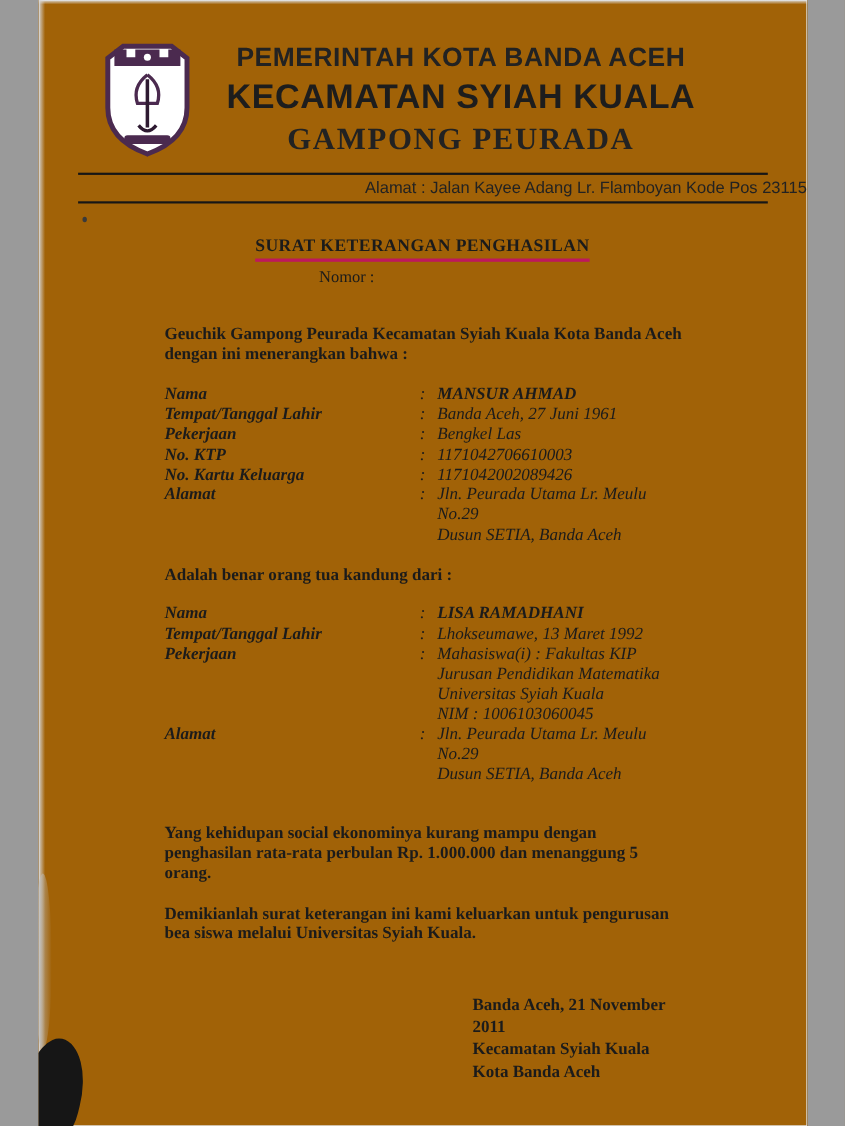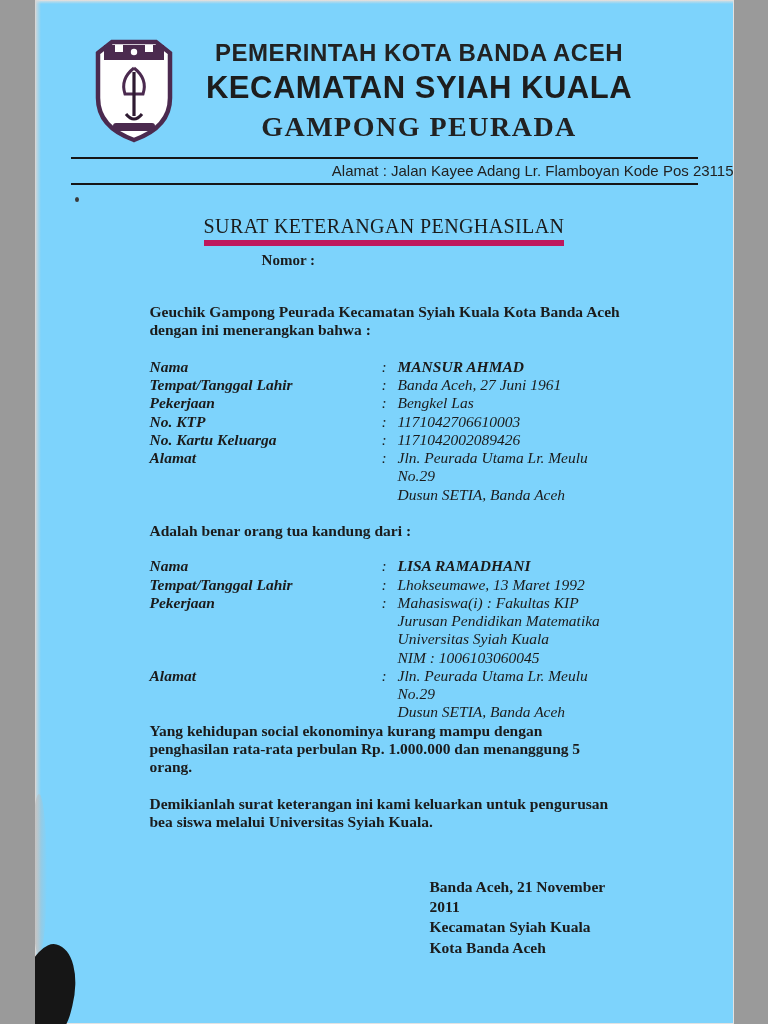--- a/index.html
+++ b/index.html
@@ -1,18 +1,18 @@
 <!DOCTYPE html>
 <html><head>
 <meta charset="utf-8">
 <style>
   html,body { margin:0; padding:0; background:#9a9a9a; }
   .page {
     position:relative; width:699px; height:1024px; margin:0 auto;
-    background:#7dd3fc; overflow:hidden; color:#1b1b1b;
+    background:#a16207; overflow:hidden; color:#1b1b1b;
     font-family:"Liberation Serif", serif;
     box-shadow: inset 0 0 0 1px #e2e2e2;
   }
   
   .header { position:relative; padding-top:40px; }
   .emblem { position:absolute; left:56px; top:38px; width:86px; height:106px; }
   .hdr-text { text-align:center; margin-left:110px; margin-right:40px; line-height:1.05; }
   .hdr-gov {
     font-family:"Liberation Sans", sans-serif; font-weight:bold;
     font-size:24px; letter-spacing:.5px; color:#222;
@@ -27,36 +27,36 @@
   }
   .rule { height:2px; background:#161616; margin:0 36px; }
   .rule-top { margin-top:16px; }
   .hdr-address {
     text-align:right; font-family:"Liberation Sans", sans-serif;
     font-size:15px; color:#222; padding:3px 0 4px 0; margin-left:60px;
   }
   
   .title-block { width:fit-content; margin:30px auto 0 auto; }
   .title {
-    font-size:20px; font-weight:normal; letter-spacing:.4px;
-    border-bottom:6px solid #be185d; padding-bottom:2px; display:inline-block;
+    font-size:16px; font-weight:bold; letter-spacing:.4px;
+    border-bottom:3px solid #be185d; padding-bottom:2px; display:inline-block;
   }
-  .nomor { font-size:15px; margin-top:6px; padding-left:58px;font-weight:bold; }
+  .nomor { font-size:15px; margin-top:6px; padding-left:58px; }
   
   .body { margin:34px 112px 0 115px; font-size:15.5px; line-height:1.18; }
   .intro { font-weight:bold; }
   .fields { margin-top:18px;font-style:italic; }
   .field-row { display:flex; align-items:flex-start; }
   .flabel { width:232px; flex:0 0 232px; font-weight:bold; }
   .fcolon { width:16px; flex:0 0 16px; }
   .fvalue { flex:1; white-space:pre-line; }
   .strong { font-weight:bold; }
   .bridge { font-weight:bold; margin-top:18px; }
   .fields-2 { margin-top:17px; }
-  .closing { font-weight:bold; }
+  .closing { font-weight:bold; margin-top:35px; }
   .closing-2 { margin-top:18px; }
   
   .signature { margin-left:280px; margin-top:46px; font-weight:bold; line-height:1.3; }
   .sig-line { }
   .sig-name { margin-top:76px; border-bottom:2px solid #161616; display:inline-block; padding-bottom:1px; }
   
   .edge-left { position:absolute; left:0; top:0; width:6px; height:100%;
     background:linear-gradient(to right, #d6d6d6, rgba(255,255,255,0)); pointer-events:none; }
   .edge-top { position:absolute; left:0; top:0; width:100%; height:4px;
     background:linear-gradient(to bottom, #dedede, rgba(255,255,255,0)); pointer-events:none; }

